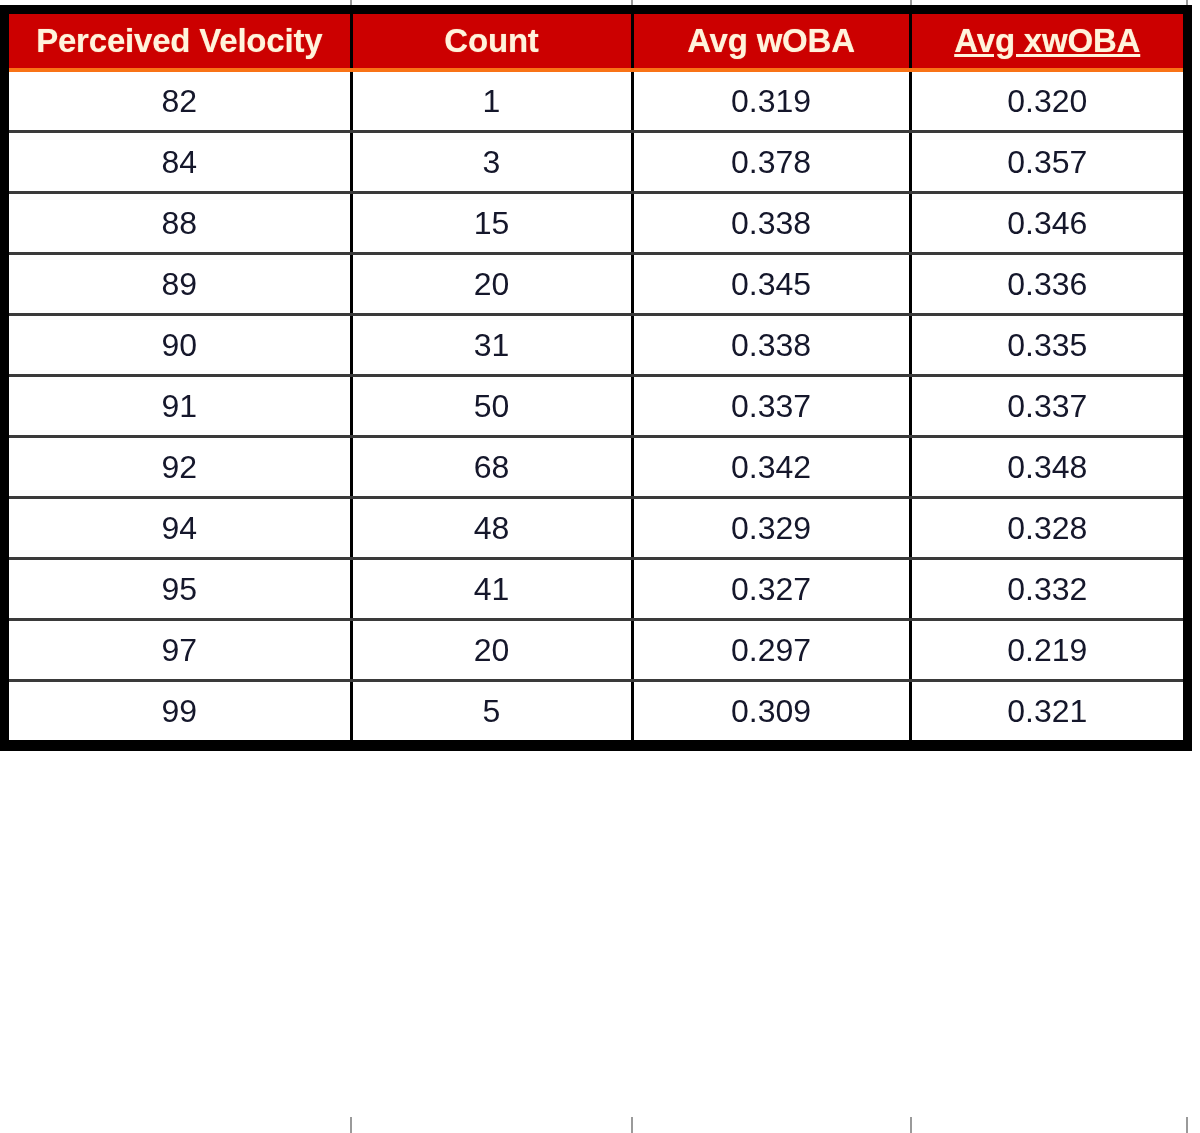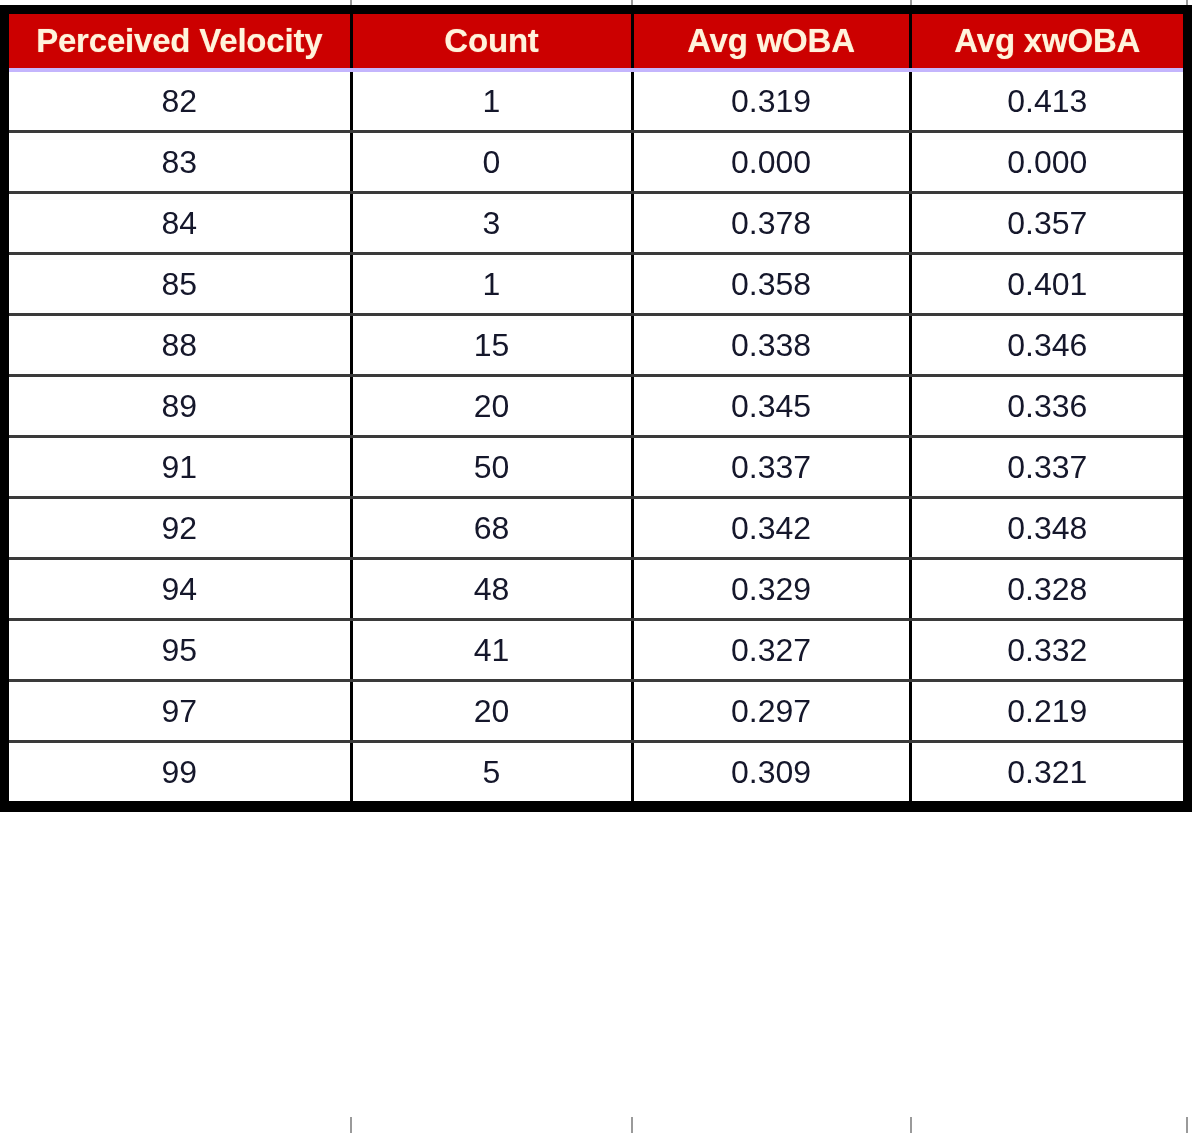--- a/index.html
+++ b/index.html
@@ -71,24 +71,24 @@
   thead th {
     background: #CC0000;
     color: #FFF3DC;
     font-size: 33px;
     font-weight: bold;
     letter-spacing: -0.2px;
     text-align: center;
     height: 54px;
     padding: 0;
     border-right: 3px solid #000000;
-    border-bottom: 4px solid #c4b5fd;
+    border-bottom: 4px solid #f97316;
     text-shadow: 0 0 1px rgba(255,240,200,0.6);
   }
-  thead th:last-child { border-right: none; }
+  thead th:last-child { border-right: none; text-decoration: underline; }
 
   
   tbody td {
     background: #ffffff;
     color: #15172b;
     font-size: 32px;
     font-weight: normal;
     text-align: center;
     height: 58px;
     padding: 0;
@@ -143,51 +143,45 @@
           <th>Avg wOBA</th>
           <th>Avg xwOBA</th>
         </tr>
       </thead>
 
       <tbody id="table-body">
           <tr>
             <td>82</td>
             <td>1</td>
             <td>0.319</td>
-            <td>0.413</td>
-          </tr>
-          <tr>
-            <td>83</td>
-            <td>0</td>
-            <td>0.000</td>
-            <td>0.000</td>
+            <td>0.320</td>
           </tr>
           <tr>
             <td>84</td>
             <td>3</td>
             <td>0.378</td>
             <td>0.357</td>
           </tr>
           <tr>
-            <td>85</td>
-            <td>1</td>
-            <td>0.358</td>
-            <td>0.401</td>
-          </tr>
-          <tr>
             <td>88</td>
             <td>15</td>
             <td>0.338</td>
             <td>0.346</td>
           </tr>
           <tr>
             <td>89</td>
             <td>20</td>
             <td>0.345</td>
             <td>0.336</td>
+          </tr>
+          <tr>
+            <td>90</td>
+            <td>31</td>
+            <td>0.338</td>
+            <td>0.335</td>
           </tr>
           <tr>
             <td>91</td>
             <td>50</td>
             <td>0.337</td>
             <td>0.337</td>
           </tr>
           <tr>
             <td>92</td>
             <td>68</td>

